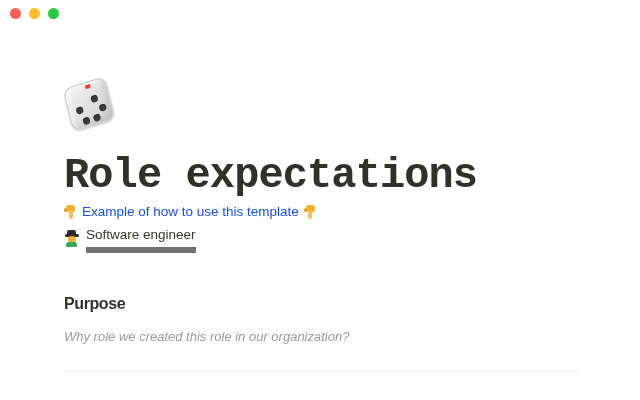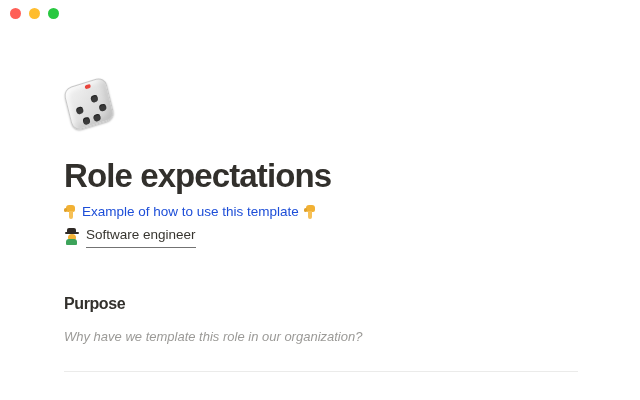--- a/index.html
+++ b/index.html
@@ -96,25 +96,26 @@
     border-radius: 3px;
     box-shadow: none;
   }
 
   
   .doc-title {
     position: absolute;
     left: 64px;
     top: 128px;
     margin: 0;
-    font-size: 33px;
+    font-size: 42px;
     line-height: 40px;
     font-weight: bold;
     letter-spacing: -0.9px;
     color: #32302c;
+    font-family: Liberation Mono, monospace;
   }
   .subtitle-line {
     position: absolute;
     left: 64px;
     top: 174px;
     font-size: 13.5px;
     line-height: 20px;
     color: #1d4ed8;
     display: flex;
     align-items: center;
@@ -127,21 +128,21 @@
     top: 196px;
     font-size: 13.5px;
     line-height: 22px;
     color: #37352f;
     display: flex;
     align-items: center;
     gap: 6px;
     white-space: nowrap;
   }
   .role-link {
-    border-bottom: 1px solid #737373;
+    border-bottom: 6px solid #737373;
     padding-bottom: 1px;
     color: #37352f;
     text-decoration: none;
     cursor: pointer;
   }
 
   
   .emoji {
     display: inline-block;
     position: relative;
@@ -307,21 +308,21 @@
     <span class="emoji emoji-person">
       <span class="hat"></span>
         <span class="brim"></span>
         <span class="face"></span>
         <span class="body"></span>
     </span>
     <span class="role-link">Software engineer</span>
   </div>
 
   <h2 class="section-heading">Purpose</h2>
-  <p class="section-desc">Why have we template this role in our organization?</p>
+  <p class="section-desc">Why role we created this role in our organization?</p>
 
   <hr class="divider">
 
   <div class="bottom-heading-clip">
     <h2 class="bottom-heading">Goals &amp; tasks       Responsibilities       Decisi</h2>
   </div>
 
 </div>
 
 </body></html>

